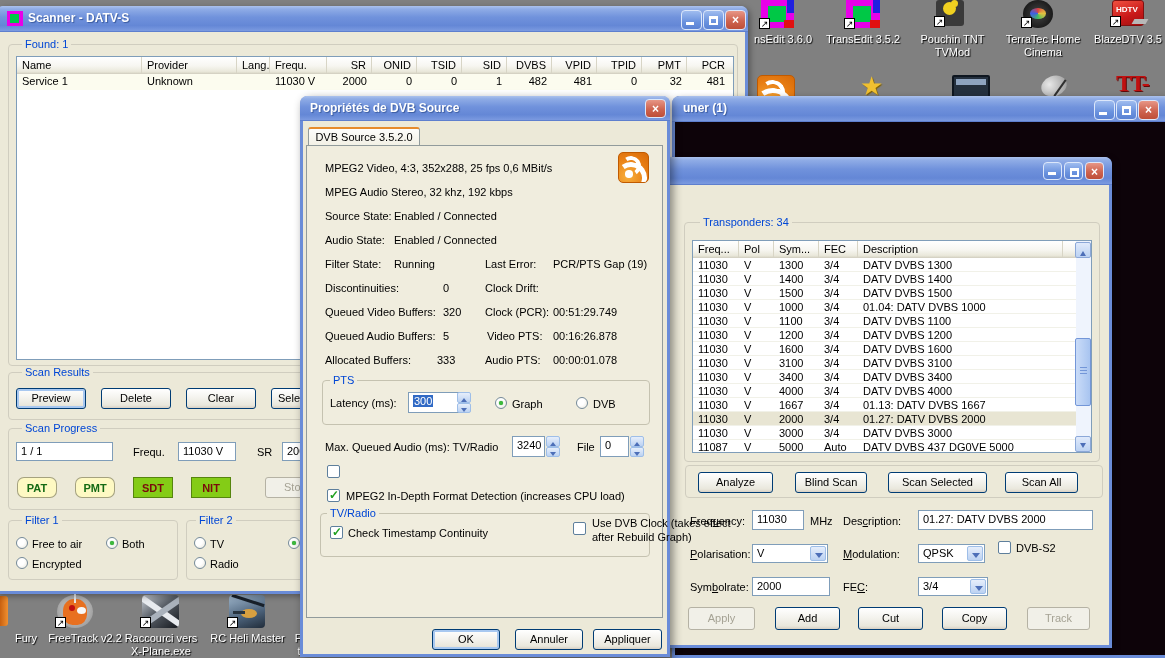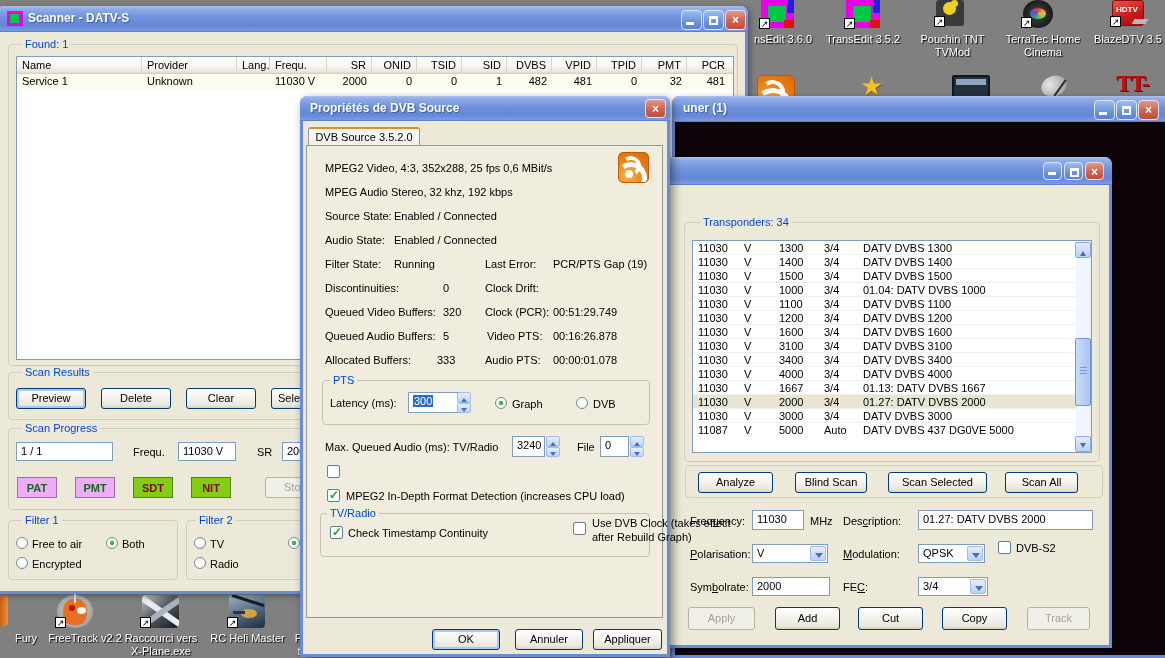--- a/index.html
+++ b/index.html
@@ -96,21 +96,21 @@
   .sb-btn.dn::after { top:6px; border-top:5px solid #4D6FB8; }
   .sb-track { position:absolute; width:16px; background:#EFF4FD; }
   .sb-thumb { position:absolute; width:16px; border:1px solid #7396D8; border-radius:2px;
     background:linear-gradient(90deg,#CADCF8,#A8C4F0); }
   .sb-thumb::after { content:""; position:absolute; left:4px; top:28px; width:7px; height:1px;
     background:#7396D8; box-shadow:0 3px 0 #7396D8, 0 6px 0 #7396D8; }
 
   
   .ind { position:absolute; width:40px; height:21px; text-align:center; line-height:20px;
     font-weight:bold; border:1px solid rgba(0,0,0,.35); }
-  .ind.green { background:#f0abfc; color:#146A14; }
+  .ind.green { background:#fef9c3; color:#146A14;border-radius:7px; }
   .ind.red   { background:#84cc16; color:#7A0C0C; }
 
   
   .dt-label { position:absolute; color:#fff; text-shadow:1px 1px 1px #000;
     text-align:center; white-space:nowrap; }
   .shortcut { position:absolute; width:11px; height:11px; background:#fff;
     border:1px solid #000; font-size:9px; line-height:10px; text-align:center; color:#000; }
 
   .u { text-decoration:underline; }
   .lab { position:absolute; white-space:nowrap;text-align:right; }
@@ -333,20 +333,28 @@
         <div class="mingl"></div>
       </div>
     <div class="cap-btn" style="left:1064px;top:162px;width:19px;height:18px">
         <div class="maxgl"></div>
       </div>
     <div class="cap-btn close" style="left:1085px;top:162px;width:19px;height:18px">×</div>
 
     <div class="gb" style="left:684px;top:222px;width:416px;height:240px"></div>
     <div class="gb-label" style="left:700px;top:216px">Transponders: 34</div>
     <div class="listbox" style="left:692px;top:240px;width:400px;height:213px">
+      <div class="lv-head">
+        <div class="lv-hcell" style="width:46px">Freq...</div>
+        <div class="lv-hcell" style="width:35px">Pol</div>
+        <div class="lv-hcell" style="width:45px">Sym...</div>
+        <div class="lv-hcell" style="width:39px">FEC</div>
+        <div class="lv-hcell" style="width:205px">Description</div>
+        <div class="lv-hcell" style="width:12px;border-right:none"></div>
+      </div>
       <div class="tp-rows" style="height:195px;overflow:hidden">
 
           <div class="lv-row">
             <div class="lv-cell" style="width:46px">11030</div>
             <div class="lv-cell" style="width:35px">V</div>
             <div class="lv-cell" style="width:45px">1300</div>
             <div class="lv-cell" style="width:39px">3/4</div>
             <div class="lv-cell" style="width:218px">DATV DVBS 1300</div>
           </div>
 

